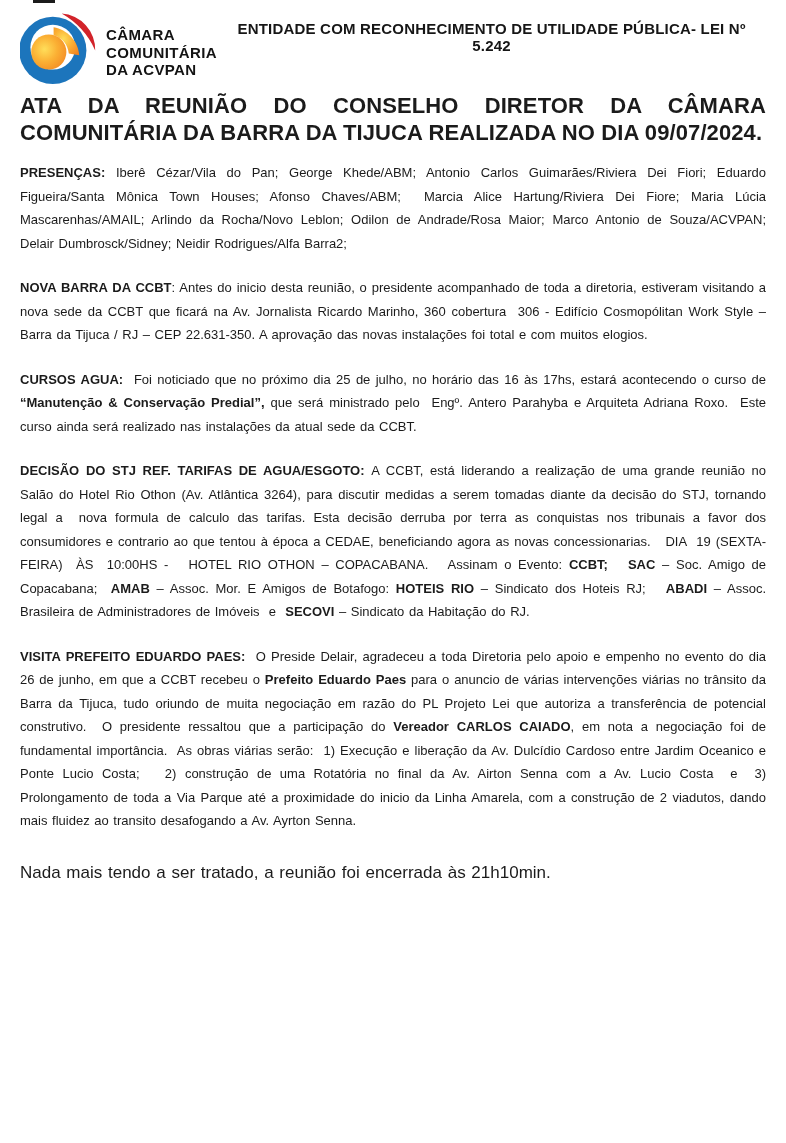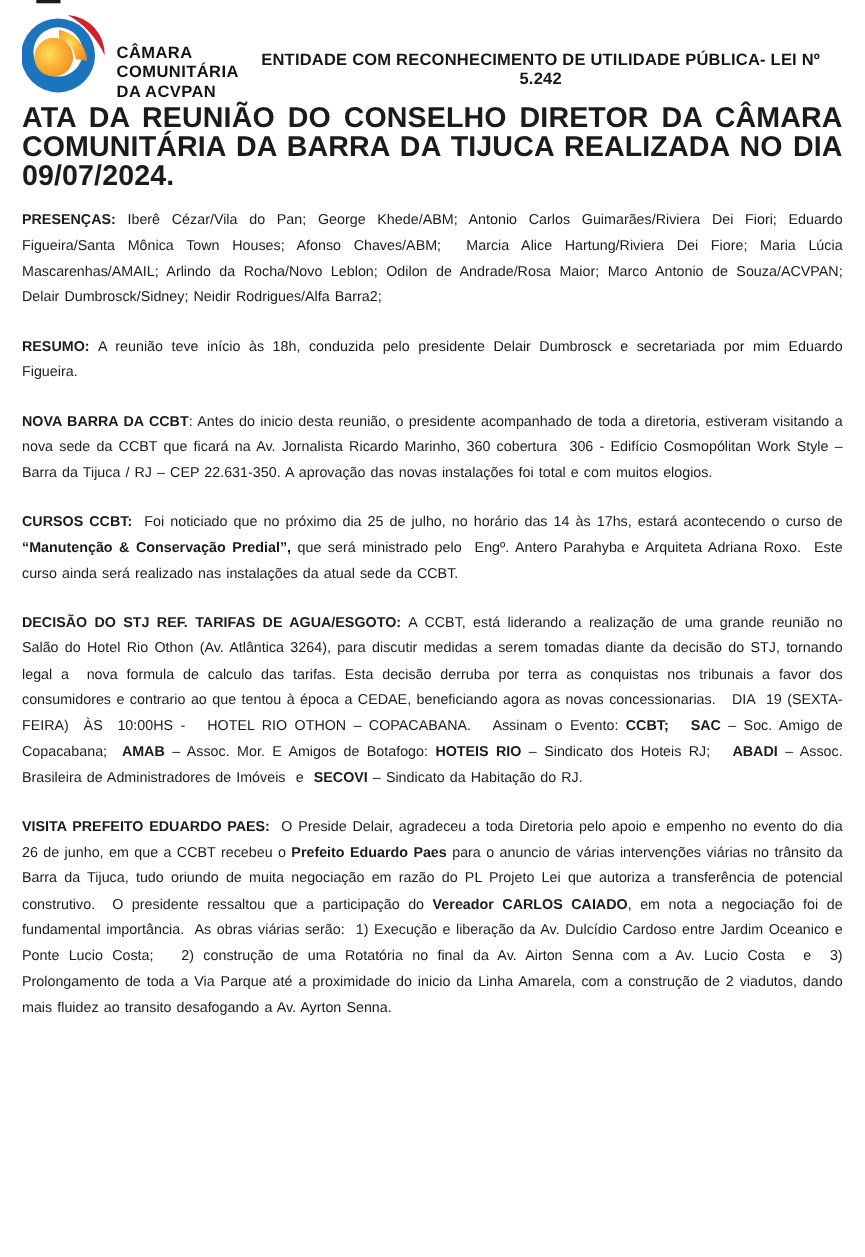--- a/index.html
+++ b/index.html
@@ -11,36 +11,36 @@
     background:#fff;
     box-sizing:border-box;
     padding:6px 20px 16px 20px;
     font-family:"Liberation Sans","DejaVu Sans",sans-serif;
     color:#1b1b1b;
   }
   .scan-mark{
     position:absolute;top:0;left:33px;width:22px;height:3px;background:#1b1b1b;
   }
   .header{display:flex;align-items:flex-start;}
-  .logo-block{display:flex;align-items:flex-end;flex:0 0 auto;}
+  .logo-block{display:flex;align-items:flex-start;flex:0 0 auto;}
   .logo-svg{width:80px;height:80px;margin-top:6px;}
   .logo-text{
     margin-left:6px;margin-top:20px;
     font-weight:bold;font-size:15px;line-height:17.5px;letter-spacing:.4px;
     color:#131313;white-space:nowrap;
   }
   .banner{
-    flex:1;text-align:center;margin-top:40px;
+    flex:1;text-align:center;margin-top:14px;
     font-weight:bold;font-size:15px;letter-spacing:.2px;color:#161616;
   }
   .doc-ref{
     text-align:right;font-weight:bold;font-size:16.5px;margin-top:-4px;line-height:18px;
   }
   .title{
-    font-weight:bold;font-size:26px;line-height:26.5px;text-align:justify;
+    font-weight:bold;font-size:22px;line-height:26.5px;text-align:justify;
     margin:1px 0 0 0;letter-spacing:.1px;
   }
   .para{
     font-size:13px;line-height:23.5px;text-align:justify;
     margin:21px 0 0 0;word-spacing:1px;white-space:pre-wrap;
   }
   .para.first{margin-top:15px;}
   .para b{font-weight:bold;}
   .closing{
     font-size:17px;line-height:23.5px;margin-top:28px;word-spacing:1px;
@@ -74,20 +74,20 @@
         <div>DA ACVPAN</div>
       </div>
     </div>
     <div class="banner">ENTIDADE COM RECONHECIMENTO DE UTILIDADE PÚBLICA- LEI Nº 5.242</div>
   </div>
 
 
   <h1 class="title">ATA DA REUNIÃO DO CONSELHO DIRETOR DA CÂMARA COMUNITÁRIA DA BARRA DA TIJUCA REALIZADA NO DIA 09/07/2024.</h1>
 
   <p class="para first"><b>PRESENÇAS: </b><span>Iberê Cézar/Vila do Pan; George Khede/ABM; Antonio Carlos Guimarães/Riviera Dei Fiori; Eduardo Figueira/Santa Mônica Town Houses; Afonso Chaves/ABM;  Marcia Alice Hartung/Riviera Dei Fiore; Maria Lúcia Mascarenhas/AMAIL; Arlindo da Rocha/Novo Leblon; Odilon de Andrade/Rosa Maior; Marco Antonio de Souza/ACVPAN;  Delair Dumbrosck/Sidney; Neidir Rodrigues/Alfa Barra2;</span></p>
-  <p class="para"><b>RESUMO: </b><span>A reunião teve início às 18h, conduzida pelo presidente Delair Dumbrosck e secretariada por mim Eduardo Figueira.</span></p>
   <p class="para"><b>NOVA BARRA DA CCBT</b><span>: Antes do inicio desta reunião, o presidente acompanhado de toda a diretoria, estiveram visitando a nova sede da CCBT que ficará na Av. Jornalista Ricardo Marinho, 360 cobertura  306 - Edifício Cosmopólitan Work Style – Barra da Tijuca / RJ – CEP 22.631-350. A aprovação das novas instalações foi total e com muitos elogios.</span></p>
-  <p class="para"><b>CURSOS CCBT: </b><span> Foi noticiado que no próximo dia 25 de julho, no horário das 14 às 17hs, estará acontecendo o curso de </span><b>“Manutenção &amp; Conservação Predial”,</b><span> que será ministrado pelo  Engº. Antero Parahyba e Arquiteta Adriana Roxo.  Este curso ainda será realizado nas instalações da atual sede da CCBT.</span></p>
+  <p class="para"><b>CURSOS AGUA: </b><span> Foi noticiado que no próximo dia 25 de julho, no horário das 16 às 17hs, estará acontecendo o curso de </span><b>“Manutenção &amp; Conservação Predial”,</b><span> que será ministrado pelo  Engº. Antero Parahyba e Arquiteta Adriana Roxo.  Este curso ainda será realizado nas instalações da atual sede da CCBT.</span></p>
   <p class="para"><b>DECISÃO DO STJ REF. TARIFAS DE AGUA/ESGOTO: </b><span>A CCBT, está liderando a realização de uma grande reunião no Salão do Hotel Rio Othon (Av. Atlântica 3264), para discutir medidas a serem tomadas diante da decisão do STJ, tornando legal a  nova formula de calculo das tarifas. Esta decisão derruba por terra as conquistas nos tribunais a favor dos consumidores e contrario ao que tentou à época a CEDAE, beneficiando agora as novas concessionarias.   DIA  19 (SEXTA-FEIRA)  ÀS  10:00HS -   HOTEL RIO OTHON – COPACABANA.   Assinam o Evento: </span><b>CCBT;   SAC</b><span> – Soc. Amigo de Copacabana;  </span><b>AMAB</b><span> – Assoc. Mor. E Amigos de Botafogo: </span><b>HOTEIS RIO</b><span> – Sindicato dos Hoteis RJ;   </span><b>ABADI</b><span> – Assoc. Brasileira de Administradores de Imóveis  e  </span><b>SECOVI</b><span> – Sindicato da Habitação do RJ.</span></p>
   <p class="para"><b>VISITA PREFEITO EDUARDO PAES: </b><span> O Preside Delair, agradeceu a toda Diretoria pelo apoio e empenho no evento do dia 26 de junho, em que a CCBT recebeu o </span><b>Prefeito Eduardo Paes</b><span> para o anuncio de várias intervenções viárias no trânsito da Barra da Tijuca, tudo oriundo de muita negociação em razão do PL Projeto Lei que autoriza a transferência de potencial construtivo.  O presidente ressaltou que a participação do </span><b>Vereador CARLOS CAIADO</b><span>, em nota a negociação foi de fundamental importância.  As obras viárias serão:  1) Execução e liberação da Av. Dulcídio Cardoso entre Jardim Oceanico e Ponte Lucio Costa;   2) construção de uma Rotatória no final da Av. Airton Senna com a Av. Lucio Costa  e  3) Prolongamento de toda a Via Parque até a proximidade do inicio da Linha Amarela, com a construção de 2 viadutos, dando mais fluidez ao transito desafogando a Av. Ayrton Senna.</span></p>
 
+  <p class="closing">Nada mais tendo a ser tratado, a reunião foi encerrada às 21h10min.</p>
 
 </div>
 
 </body></html>

